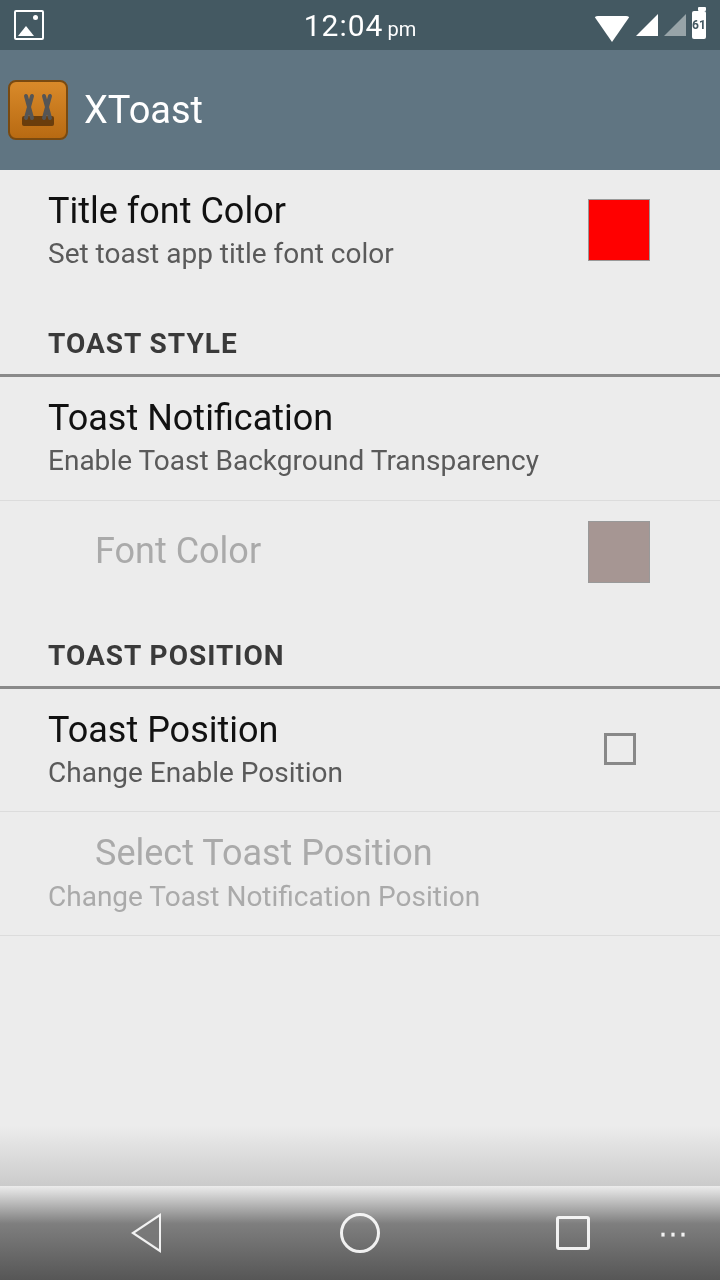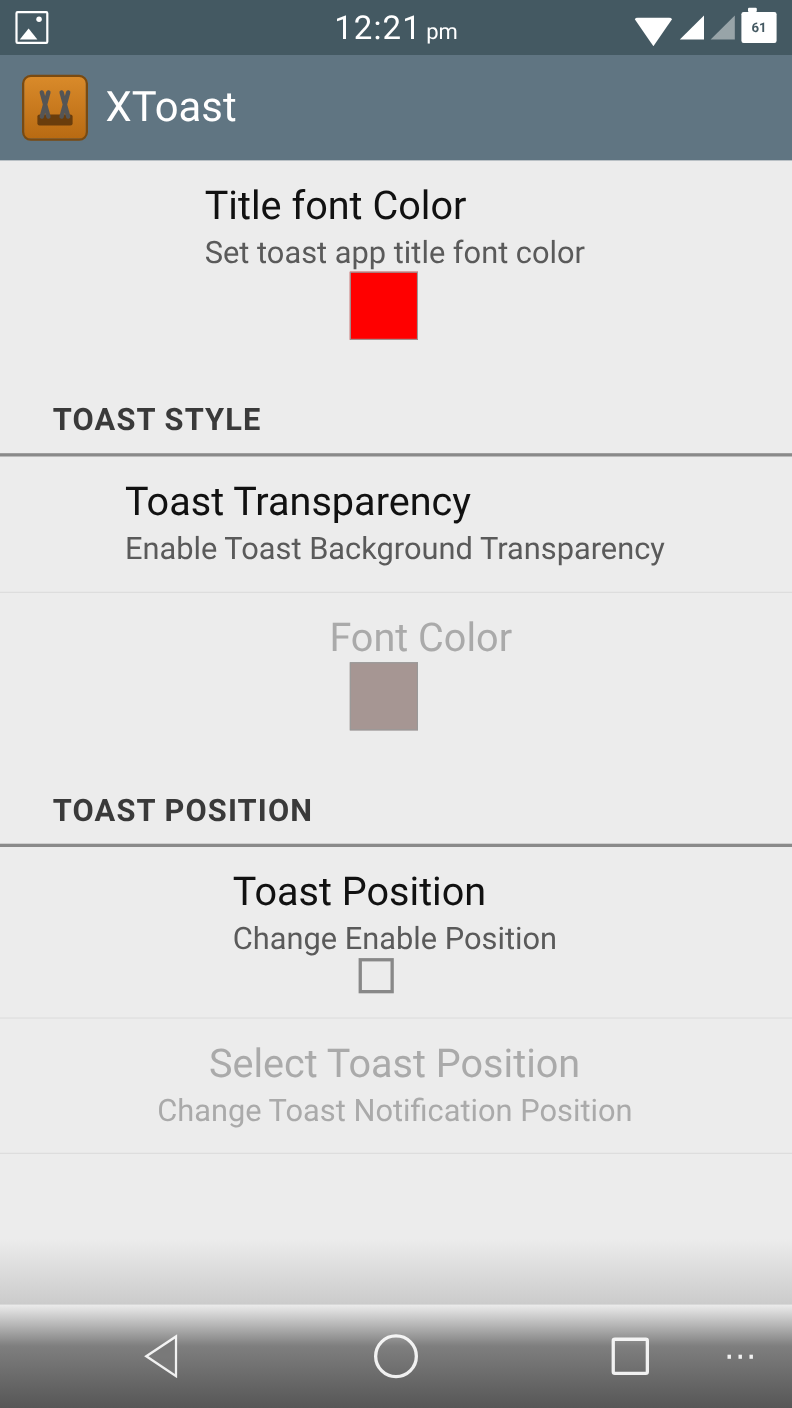--- a/index.html
+++ b/index.html
@@ -20,30 +20,30 @@
   .status-center { display: flex; align-items: baseline; gap: 4px; position: absolute; left: 50%; transform: translateX(-50%); }
   .status-center .time { font-size: 30px; letter-spacing: 1px; }
   .status-center .ampm { font-size: 20px; }
   .status-right { display: flex; align-items: center; gap: 6px; }
   .pic-icon { width: 30px; height: 30px; border: 2px solid #fff; border-radius: 2px; position: relative; }
   .pic-icon::after { content: ""; position: absolute; bottom: 2px; left: 2px; width: 0; height: 0; border-left: 8px solid transparent; border-right: 8px solid transparent; border-bottom: 10px solid #fff; }
   .pic-icon::before { content: ""; position: absolute; top: 3px; right: 4px; width: 5px; height: 5px; background: #fff; border-radius: 50%; }
   .wifi-icon { width: 0; height: 0; border-left: 18px solid transparent; border-right: 18px solid transparent; border-top: 26px solid #fff; border-radius: 4px; position: relative; top: 4px; }
   .sig-icon { width: 0; height: 0; border-right: 22px solid #fff; border-bottom: 0; border-top: 22px solid transparent; }
   .sig-icon.dim { border-right-color: rgba(255,255,255,0.45); }
-  .bat-icon { width: 32px; height: 28px; background: #fff; border-radius: 2px; position: relative; display: flex; align-items: center; justify-content: center; color: #445962; font-size: 12px; font-weight: bold; }
+  .bat-icon { width: 14px; height: 28px; background: #fff; border-radius: 2px; position: relative; display: flex; align-items: center; justify-content: center; color: #445962; font-size: 12px; font-weight: bold; }
   .bat-icon::before { content: ""; position: absolute; top: -4px; left: 6px; width: 8px; height: 4px; background: #fff; border-radius: 1px; }
 
   
   .app-bar {
-    height: 96px;
+    height: 120px;
     background: #607582;
     display: flex;
     align-items: center;
-    padding: 0 20px;
+    padding: 0 8px;
     gap: 16px;
   }
   .app-icon {
     width: 60px; height: 60px;
     background: linear-gradient(#d98a2a,#b86a12);
     border-radius: 8px;
     border: 2px solid #7a4a10;
     position: relative;
     display:flex; align-items:center; justify-content:center;
   }
@@ -51,21 +51,20 @@
   .app-title { color: #fff; font-size: 38px; }
 
   
   .content { background: #ececec; }
   .row {
     padding: 20px 30px 22px 48px;
     display: flex;
     align-items: center;
     justify-content: space-between;
     border-bottom: 1px solid #dcdcdc;
-    flex-direction: column;
   }
   .row.no-border { border-bottom: none; }
   .row-text { flex: 1; padding-right: 20px; }
   .row-title { font-size: 36px; color: #111; line-height: 1.2; }
   .row-sub { font-size: 28px; color: #5a5a5a; margin-top: 4px; line-height: 1.2; }
   .row.disabled .row-title { color: #aaa; margin-left: 47px; }
   .row.disabled .row-sub { color: #aaa; }
 
   .section-header {
     padding: 34px 42px 14px 48px;
@@ -114,21 +113,21 @@
   }
 </style>
 </head>
 <body>
 
 <div class="status-bar">
   <div class="status-left">
     <div class="pic-icon"></div>
   </div>
   <div class="status-center">
-    <span class="time">12:21</span>
+    <span class="time">12:04</span>
     <span class="ampm">pm</span>
   </div>
   <div class="status-right">
     <div class="wifi-icon"></div>
     <div class="sig-icon"></div>
     <div class="sig-icon dim"></div>
     <div class="bat-icon">
         <span>61</span>
       </div>
   </div>
@@ -153,21 +152,21 @@
       <div class="row-sub">Set toast app title font color</div>
     </div>
     <div class="swatch" style="background:#ff0000"></div>
   </div>
 
   <div class="section-header">TOAST STYLE</div>
 
 
   <div class="row">
     <div class="row-text">
-      <div class="row-title">Toast Transparency</div>
+      <div class="row-title">Toast Notification</div>
       <div class="row-sub">Enable Toast Background Transparency</div>
     </div>
   </div>
 
 
   <div class="row disabled no-border">
     <div class="row-text">
       <div class="row-title">Font Color</div>
     </div>
     <div class="swatch" style="background:#a69693"></div>

